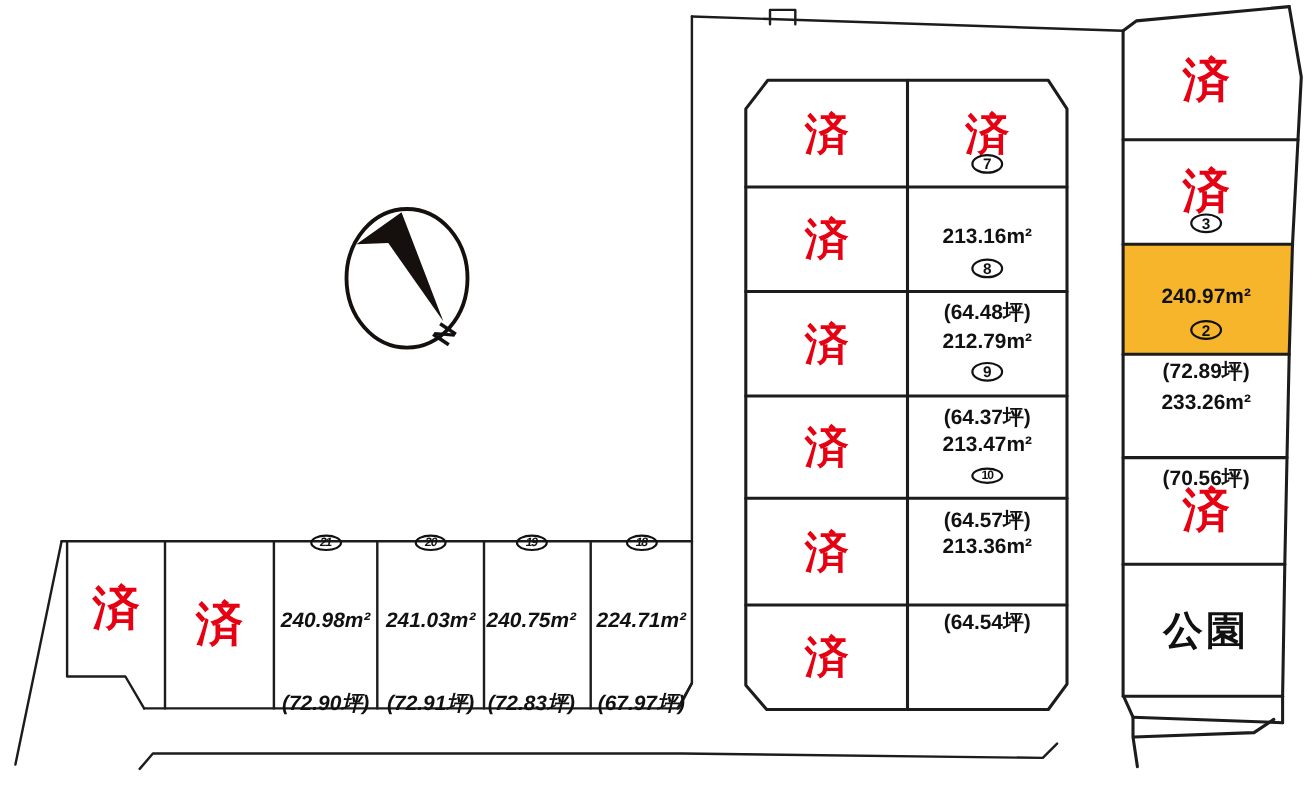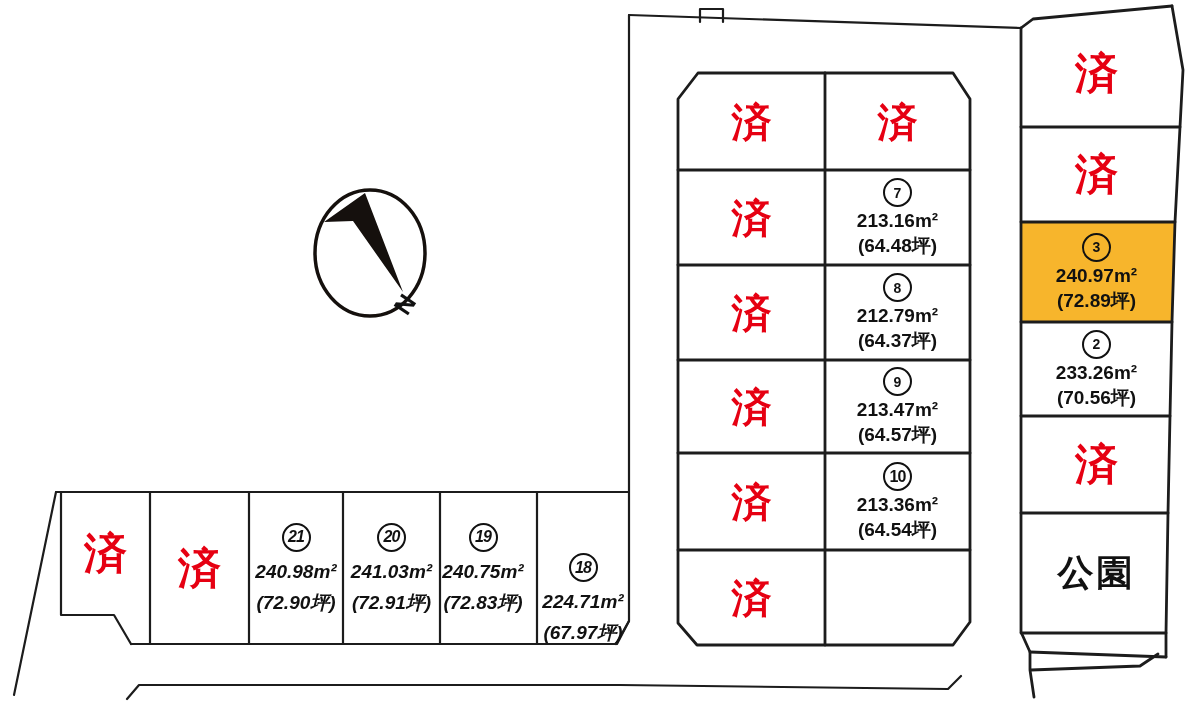--- a/index.html
+++ b/index.html
@@ -14,22 +14,22 @@
   }
   .sold{
     color:#e60012;font-weight:bold;font-size:40px;line-height:1;
   }
   .sold.big{font-size:43px;}
   .badge{
     display:inline-flex;align-items:center;justify-content:center;
     width:25px;height:25px;border:2px solid #111;border-radius:50%;
     font-size:14px;font-weight:bold;line-height:1;background:transparent;
   }
-  .badge.two{font-size:16px;letter-spacing:-1px;}
-  .area,.tsubo{font-size:19px;font-weight:bold;line-height:1.15;white-space:nowrap;}
+  .badge.two{font-size:11px;letter-spacing:-1px;}
+  .area,.tsubo{font-size:19px;font-weight:bold;line-height:1.15;white-space:nowrap;margin-top:44px;}
   .gap-sm{gap:3px;}
   .gap-lg{gap:9px;font-style:italic;}
   .park-label{font-size:36px;font-weight:bold;letter-spacing:3px;line-height:1;text-align:center;}
   .north-n{
     position:absolute;left:396px;top:290px;font-size:25px;font-weight:bold;
     transform:rotate(-56deg);transform-origin:center;
   }
 </style>
 </head>
 <body>
@@ -175,19 +175,19 @@
   <div class="cell gap-lg" style="left:343px;top:492px;width:97px;height:152px;border-radius:12px;">
     <span class="badge two">20</span>
     <span class="area">241.03m²</span>
     <span class="tsubo">(72.91坪)</span>
   </div>
   <div class="cell gap-lg" style="left:440px;top:492px;width:86px;height:152px;">
     <span class="badge two">19</span>
     <span class="area">240.75m²</span>
     <span class="tsubo">(72.83坪)</span>
   </div>
-  <div class="cell gap-lg" style="left:537px;top:492px;width:92px;height:152px;justify-content:flex-end;">
+  <div class="cell gap-lg" style="left:537px;top:492px;width:92px;height:152px;">
     <span class="badge two">18</span>
     <span class="area">224.71m²</span>
     <span class="tsubo">(67.97坪)</span>
   </div>
 
 </div>
 
 </body></html>

